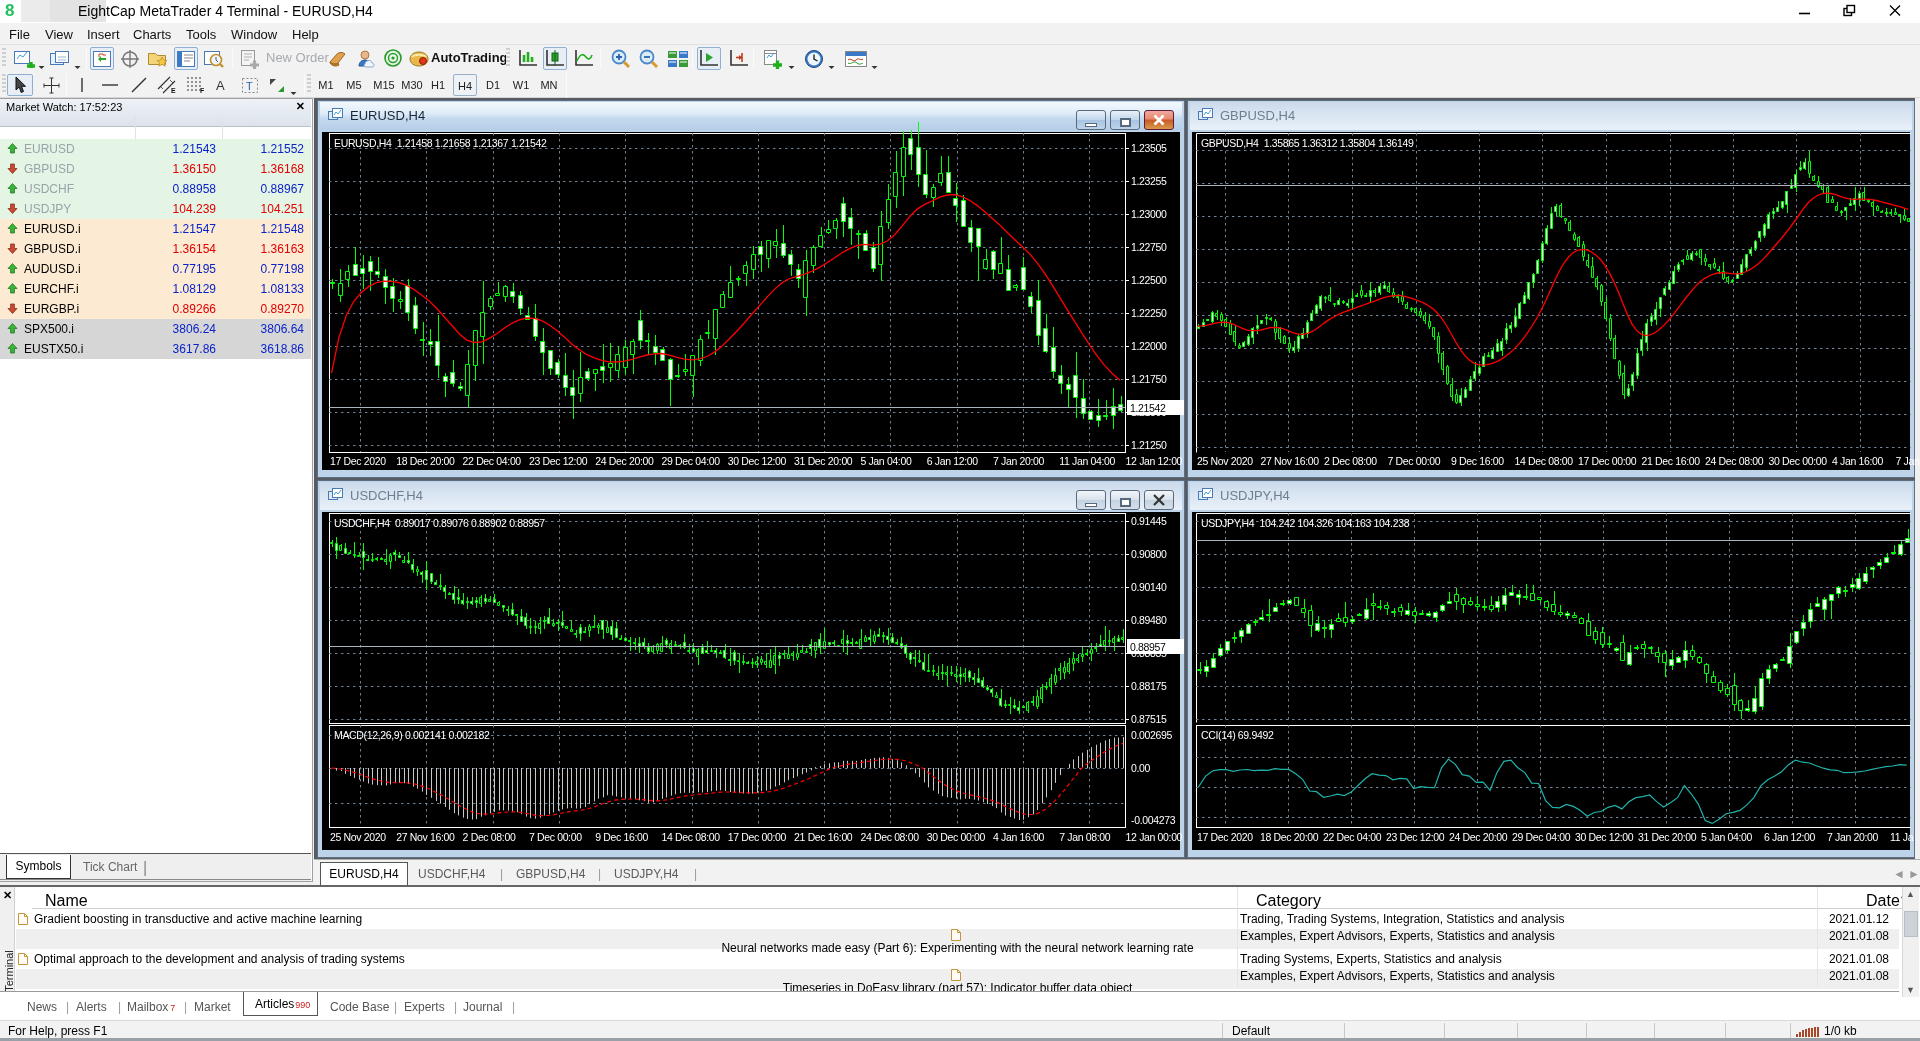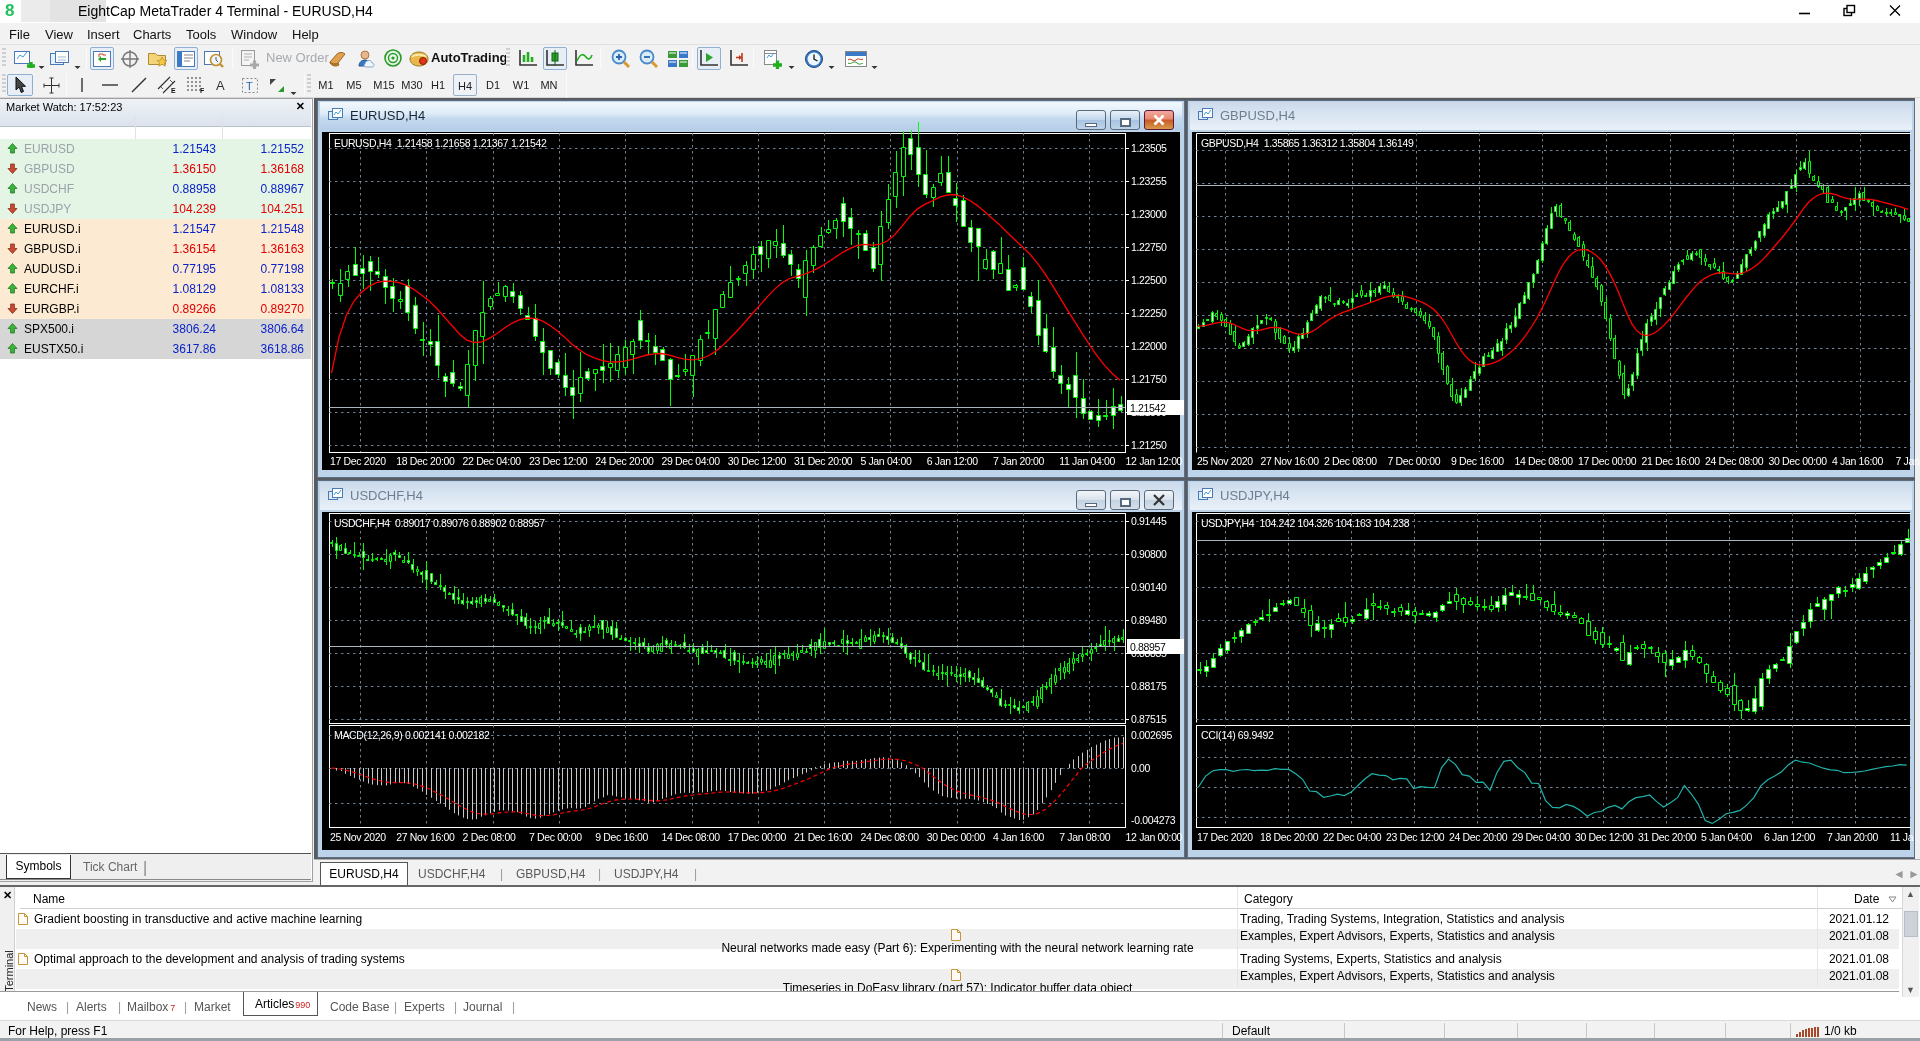--- a/index.html
+++ b/index.html
@@ -57,21 +57,21 @@
 
 #ctabs { position:absolute; left:314px; top:859px; width:1606px; height:26px; background:#f2f2f2; border-top:1px solid #b0b0b0; }
 #ctabs .at { position:absolute; top:2px; width:88px; height:23px; background:#fff; border:1px solid #555; border-bottom:none; text-align:center; font-size:12px; color:#000; padding-top:4px; }
 #ctabs .it { position:absolute; top:7px; font-size:12px; color:#5a5a5a; }
 #ctabs .pp { position:absolute; top:7px; font-size:12px; color:#999; }
 
 #term { position:absolute; left:0; top:885px; width:1920px; height:135px; background:#fff; border-top:2px solid #666; }
 #tstrip { position:absolute; left:0; top:0; width:15px; height:136px; background:#f0f0f0; border-right:1px solid #d0d0d0; }
 #tstrip .x { position:absolute; left:3px; top:2px; font-size:11px; font-weight:bold; }
 #tstrip .vlabel { position:absolute; left:-36px; top:78px; width:90px; transform:rotate(-90deg); font-size:11px; color:#222; text-align:center; }
-#thead { position:absolute; left:20px; top:0; width:1883px; height:22px; background:#fff; border-bottom:1px solid #d0d0d0; font-size:12px; color:#000; }
+#thead { position:absolute; left:32px; top:0; width:1883px; height:22px; background:#fff; border-bottom:1px solid #d0d0d0; font-size:16px; color:#000; }
 .tr { position:absolute; left:16px; width:1883px; height:20px; display:flex; align-items:center; font-size:12px; color:#000; }
 .tr.alt { background:#efefef;flex-direction:column; }
 .tr .tn { }
 .tr .tc { position:absolute; left:1224px; }
 .tr .td { position:absolute; right:10px; }
 #tscroll { position:absolute; right:1px; top:0; width:17px; height:110px; background:#f0f0f0; border-left:1px solid #d8d8d8; }
 #ttabs { position:absolute; left:0; top:104px; width:1899px; height:29px; background:#fff; border-top:1px solid #9a9a9a; font-size:12px; color:#555; }
 #ttabs span.t { position:absolute; top:8px;text-align:center; }
 #ttabs .sep3 { position:absolute; top:8px; color:#999; }
 #ttabs .act { position:absolute; left:243px; top:0px; width:75px; height:24px; background:#fff; border:1px solid #555; border-top:none; text-align:left; padding:5px 0 0 11px; color:#000; }

